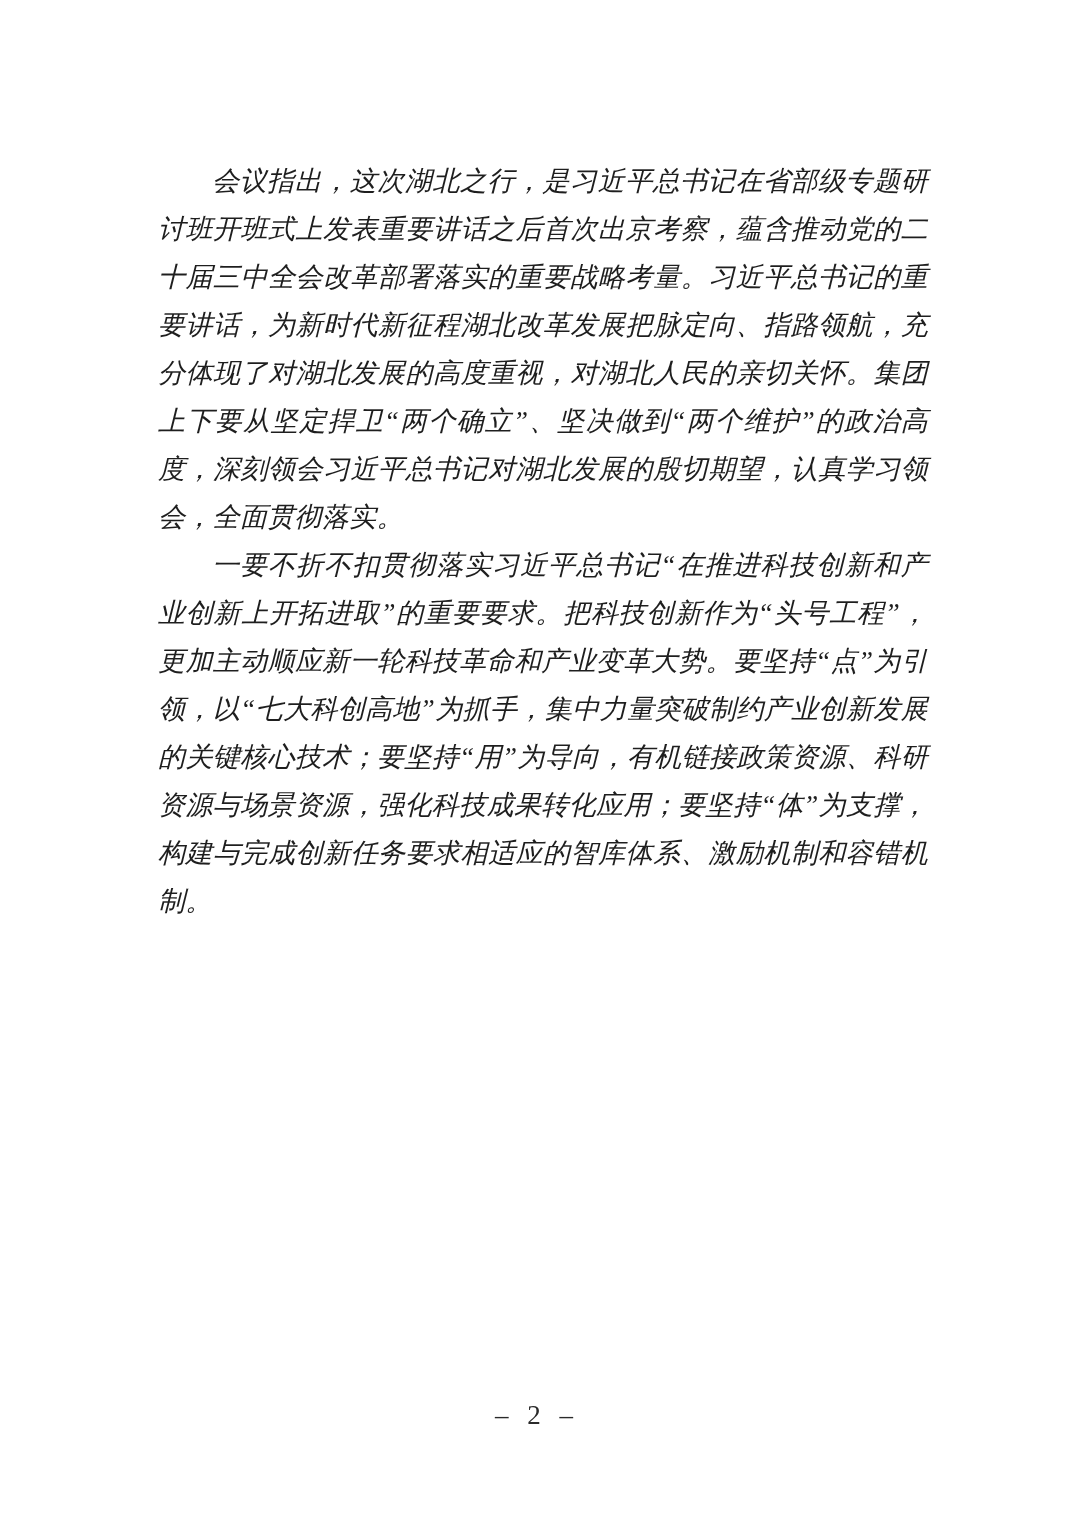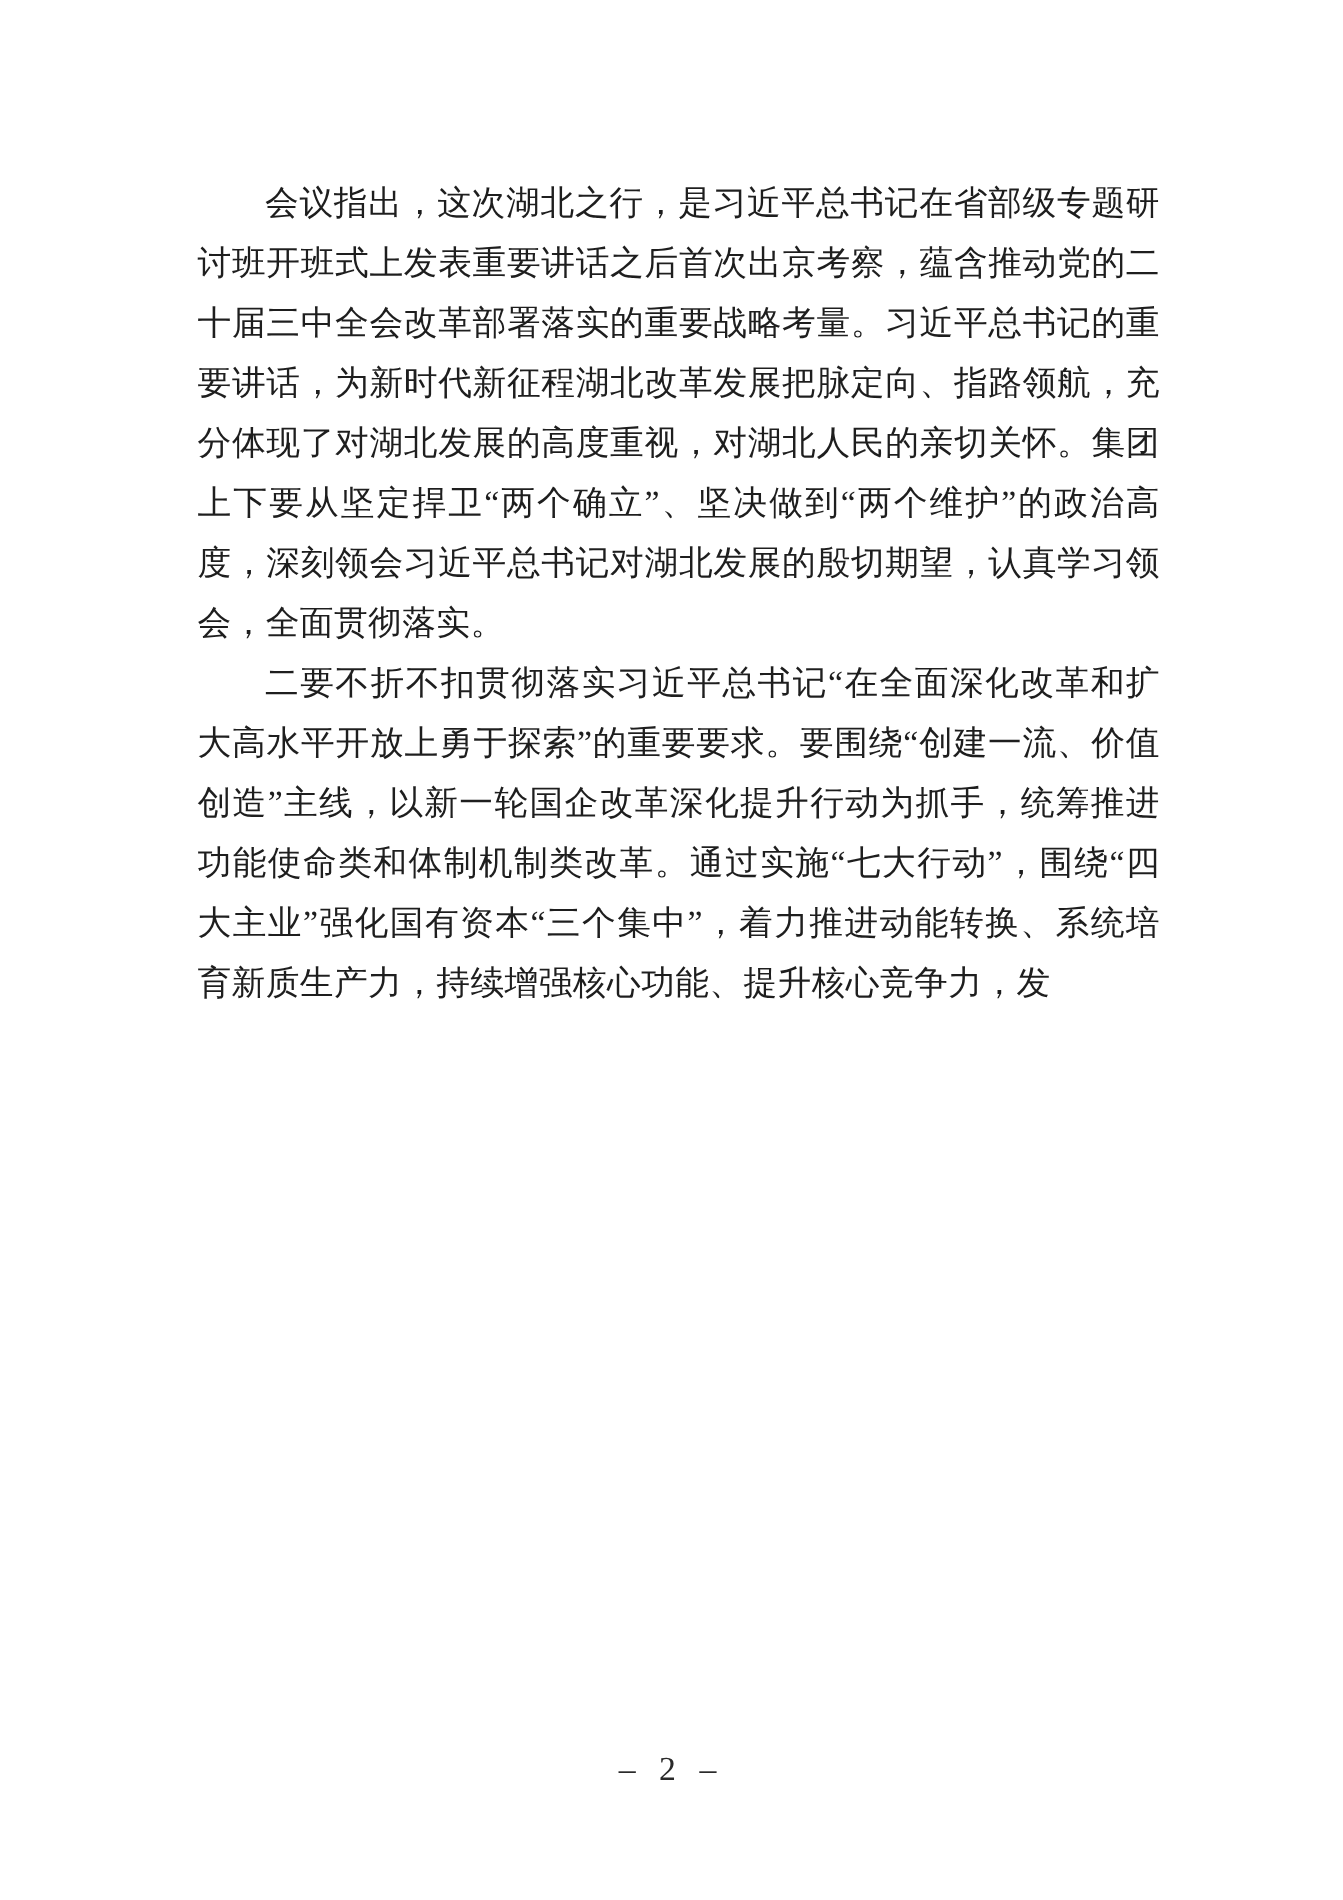--- a/index.html
+++ b/index.html
@@ -18,22 +18,23 @@
     position: absolute;
     left: 0;
     top: 0;
     width: 1074px;
     height: 1520px;
     background: #ffffff;
   }
   .content {
     position: absolute;
     left: 158px;
-    top: 138px;
+    top: 157px;
     width: 770px;
+    font-style: italic;
   }
   .doc-par {
     margin: 0;
     padding: 0;
     font-size: 27px;
     line-height: 48px;
     color: #1e1e1e;
     text-align: justify;
     text-indent: 2em;
     letter-spacing: 0.3px;
@@ -53,19 +54,19 @@
     letter-spacing: 6px;
     font-family: "Liberation Serif", "DejaVu Serif", serif;
   }
 </style>
 </head>
 <body>
 
 <div class="page">
   <div class="content">
     <p class="doc-par">会议指出，这次湖北之行，是习近平总书记在省部级专题研讨班开班式上发表重要讲话之后首次出京考察，蕴含推动党的二十届三中全会改革部署落实的重要战略考量。习近平总书记的重要讲话，为新时代新征程湖北改革发展把脉定向、指路领航，充分体现了对湖北发展的高度重视，对湖北人民的亲切关怀。集团上下要从坚定捍卫“两个确立”、坚决做到“两个维护”的政治高度，深刻领会习近平总书记对湖北发展的殷切期望，认真学习领会，全面贯彻落实。</p>
-    <p class="doc-par">二要不折不扣贯彻落实习近平总书记“在全面深化改革和扩大高水平开放上勇于探索”的重要要求。要围绕“创建一流、价值创造”主线，以新一轮国企改革深化提升行动为抓手，统筹推进功能使命类和体制机制类改革。通过实施“七大行动”，围绕“四大主业”强化国有资本“三个集中”，着力推进动能转换、系统培育新质生产力，持续增强核心功能、提升核心竞争力，发</p>
+    <p class="doc-par">一要不折不扣贯彻落实习近平总书记“在推进科技创新和产业创新上开拓进取”的重要要求。把科技创新作为“头号工程”，更加主动顺应新一轮科技革命和产业变革大势。要坚持“点”为引领，以“七大科创高地”为抓手，集中力量突破制约产业创新发展的关键核心技术；要坚持“用”为导向，有机链接政策资源、科研资源与场景资源，强化科技成果转化应用；要坚持“体”为支撑，构建与完成创新任务要求相适应的智库体系、激励机制和容错机制。</p>
   </div>
 
   <div class="footer">
     <span class="page-number">– 2 –</span>
   </div>
 </div>
 
 </body></html>

